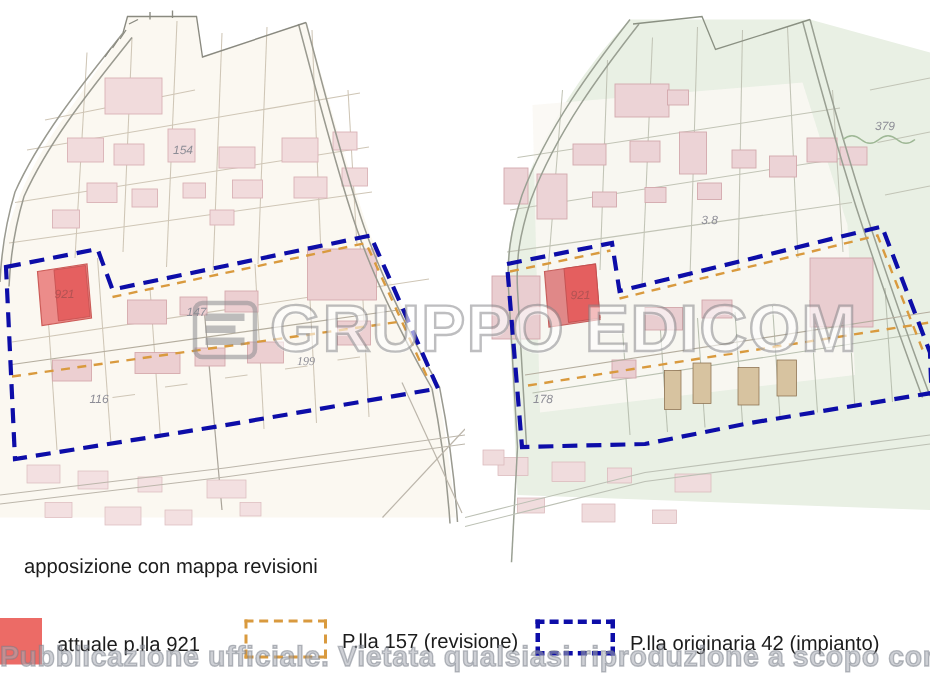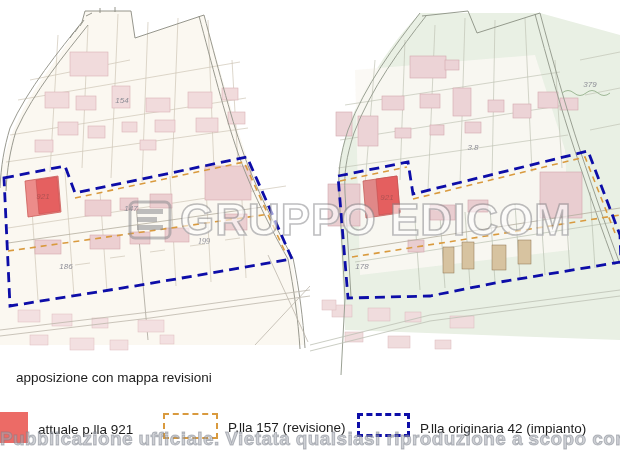--- a/index.html
+++ b/index.html
@@ -166,21 +166,21 @@
         <polygon points="25,181 58,176 61,212 28,217" fill="#ec8c8a" stroke="#cc5c58" stroke-width="0.8"></polygon>
         <polygon points="36,180 57,177 60,211 39,214" fill="#e56060" stroke="#c85252" stroke-width="0.6"></polygon>
       </g>
 
       <polygon points="4,178 65,166 75,193 247,157 292,259 147,284 10,306" fill="none" stroke="#0d0da8" stroke-width="2.8" stroke-dasharray="10 6"></polygon>
     </svg>
 
     <span class="map-label" style="left:122px;top:100px;">154</span>
     <span class="map-label" style="left:131px;top:208px;">147</span>
     <span class="map-label" style="left:204px;top:241px;font-family:Liberation Serif, serif;">199</span>
-    <span class="map-label" style="left:66px;top:266px;">186</span>
+    <span class="map-label" style="left:66px;top:266px;">116</span>
     <span class="map-label red" style="left:43px;top:196px;">921</span>
   </div>
 
   <div class="panel" id="panel-right">
     <svg width="310" height="375" viewBox="0 0 310 375">
 
       <path d="M110,13 L230,13 L310,35 L310,340 L35,330 L28,180 C30,120 70,55 110,13 Z" fill="#e9f0e4" stroke="none"></path>
 
       <path d="M45,70 L225,55 L255,150 L260,250 L50,275 Z" fill="#faf8f3" opacity="0.85"></path>
 

